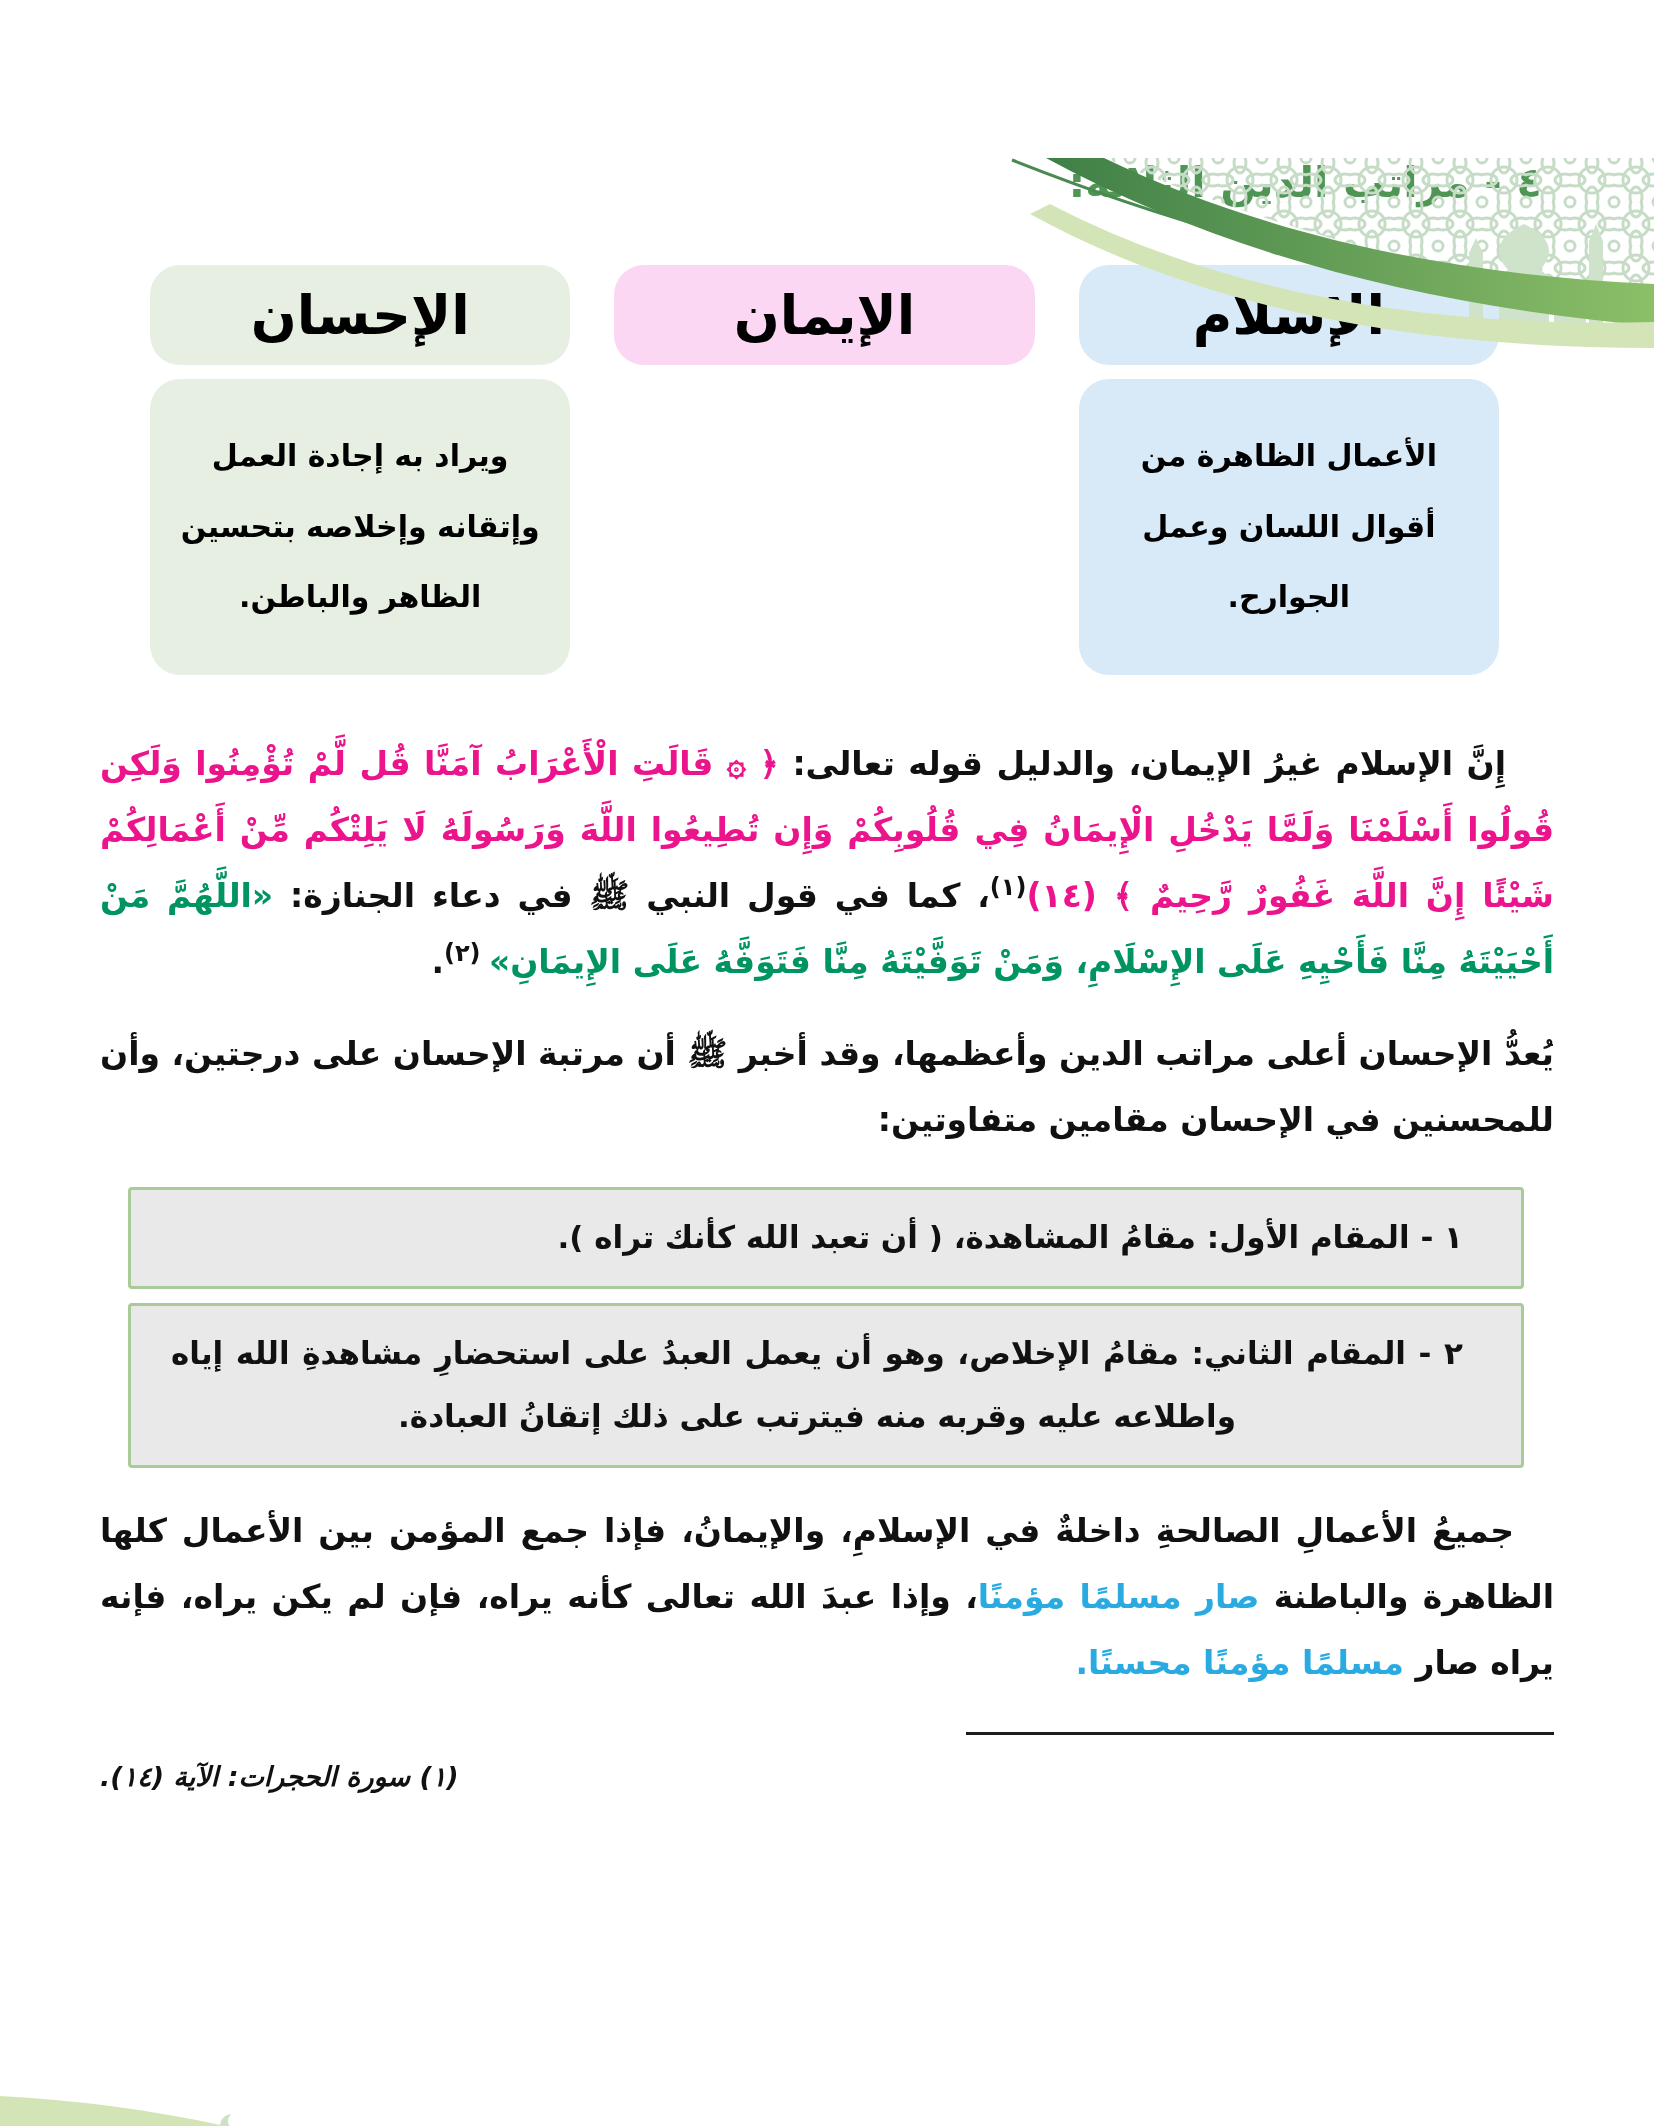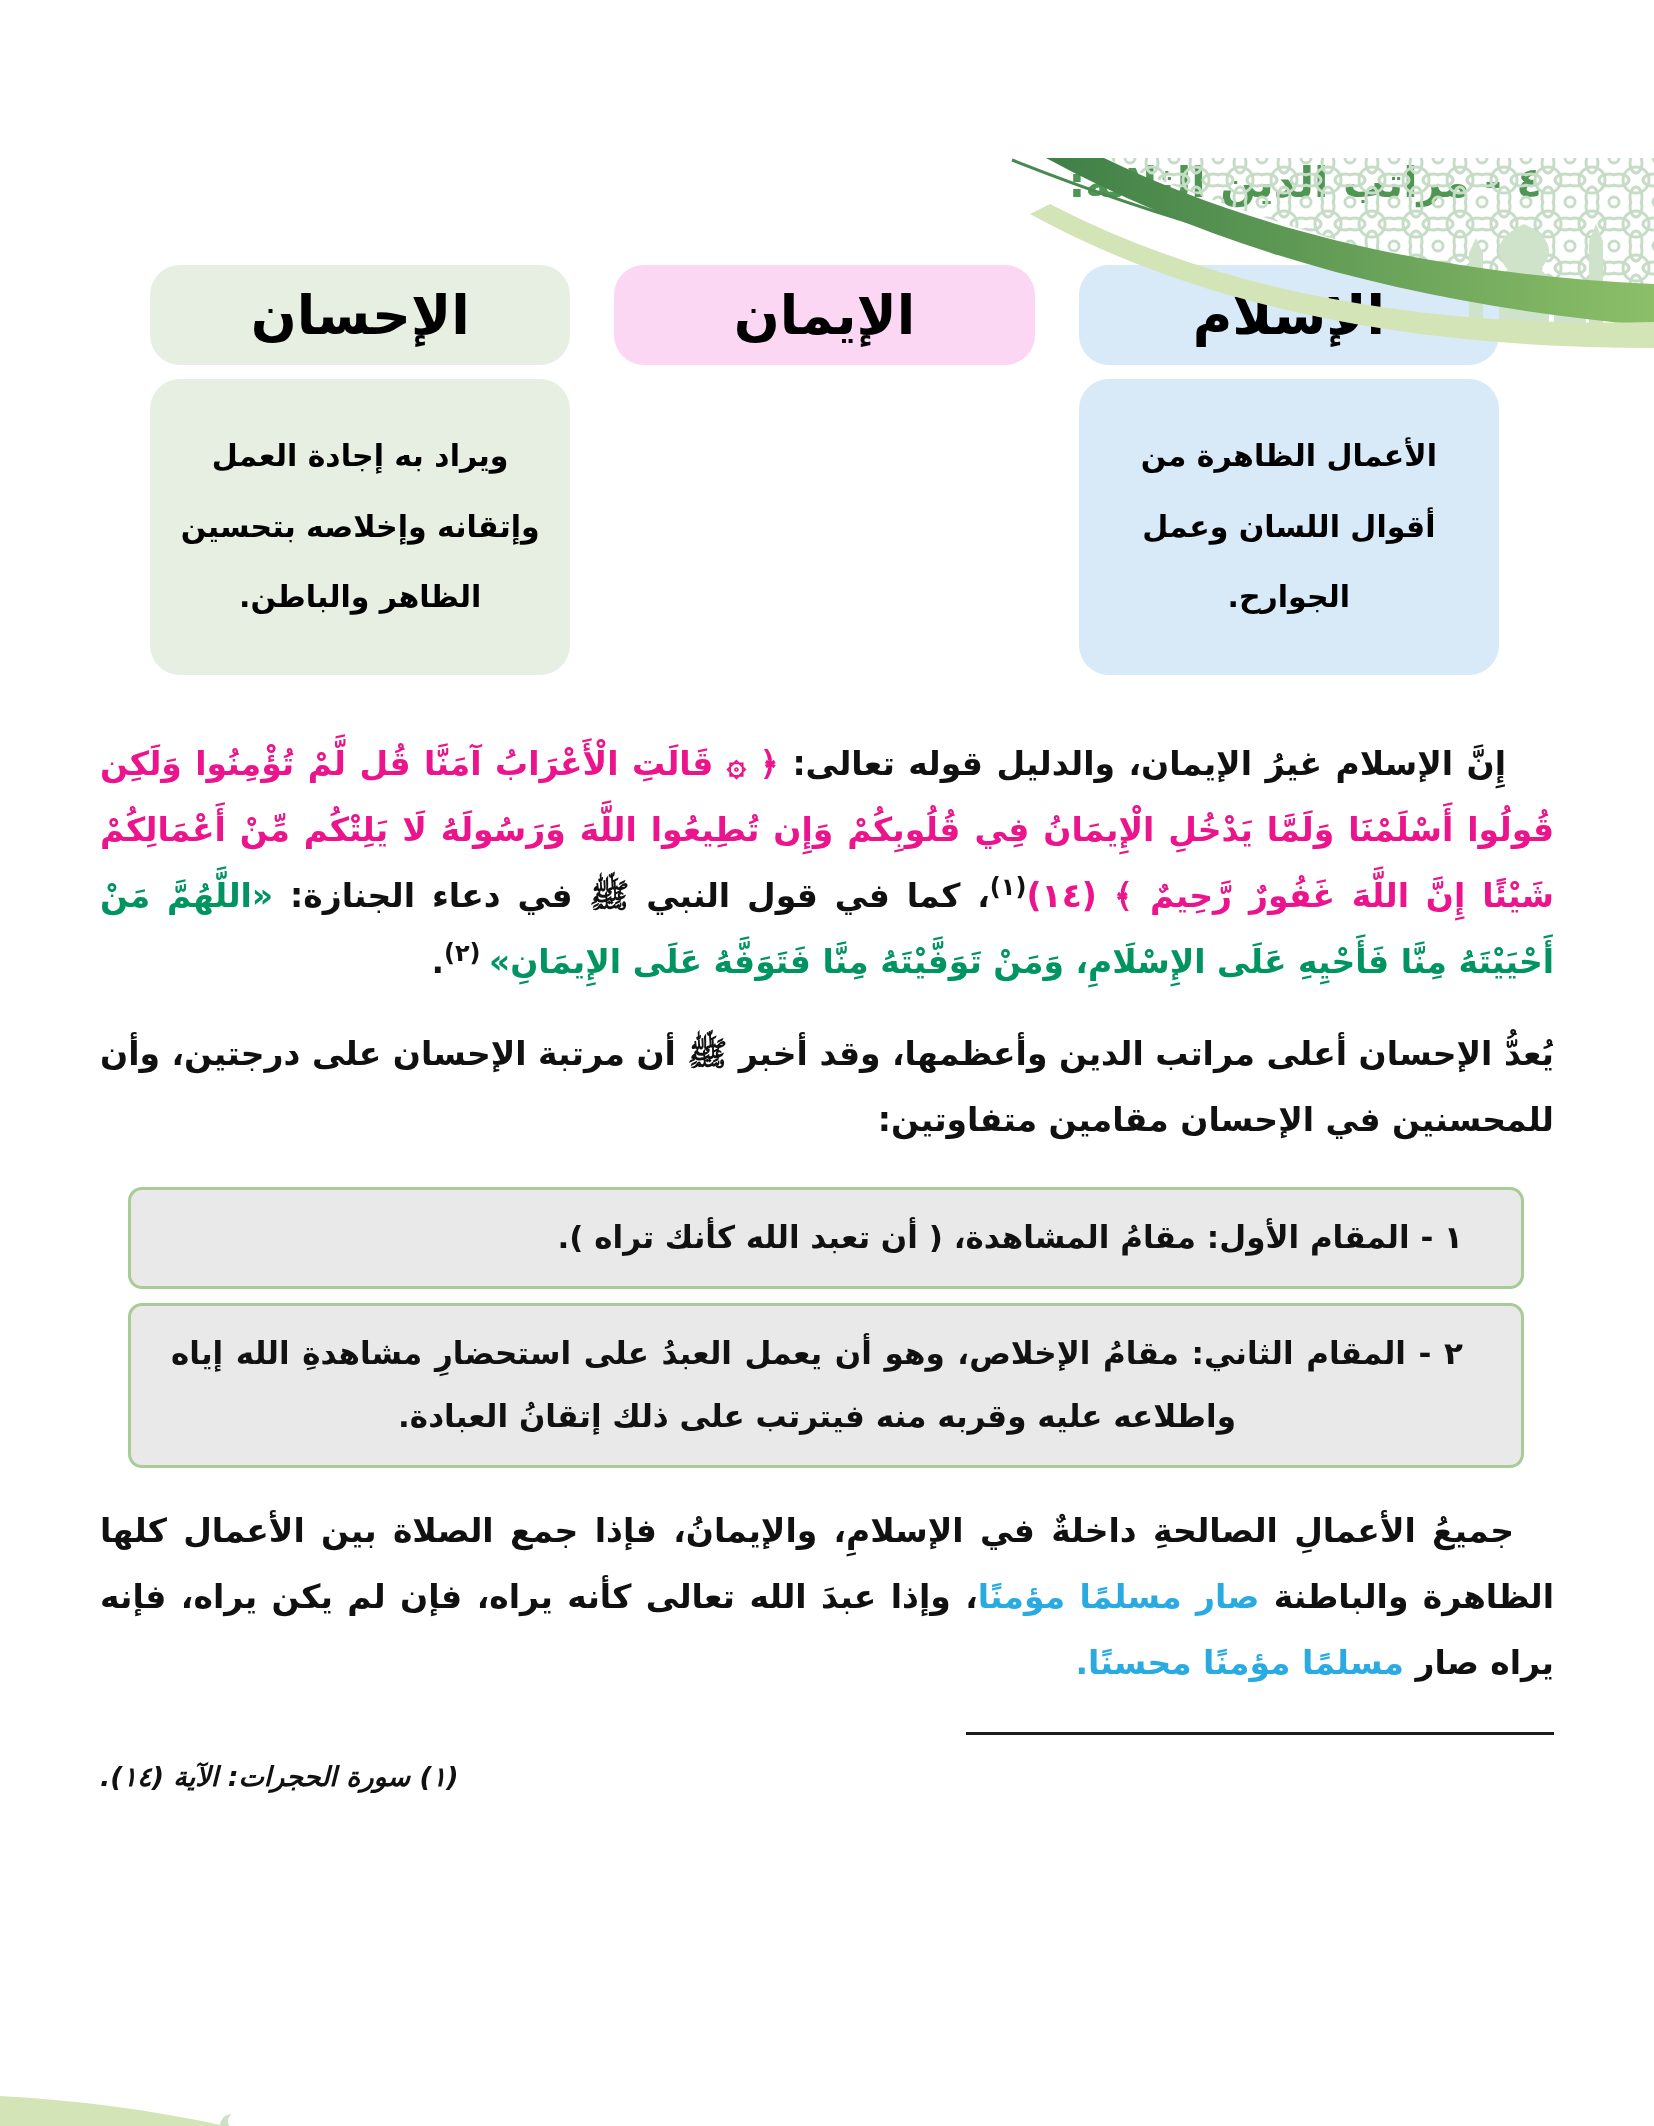--- a/index.html
+++ b/index.html
@@ -66,21 +66,21 @@
   .para.p3{margin-top:30px;text-indent:40px;}
   .quran{color:var(--quran-magenta);}
   .hadith{color:var(--hadith-green);}
   .cyan{color:var(--hl-cyan);margin-top:42px;}
   .fnmark{font-size:24px;vertical-align:super;}
 
   
   .notes{margin:34px 130px 0 128px;display:flex;flex-direction:column;gap:14px;}
   .notebox{
     background:var(--note-bg);border:3px solid var(--note-border);
-    border-radius:14px;padding:16px 58px 16px 40px;
+    border-radius:4px;padding:16px 58px 16px 40px;
     font-size:31px;font-weight:bold;line-height:2.05;color:var(--ink);
   }
   .notebox.one{text-align:right;}
   .notebox.two{text-align:justify;text-align-last:center;}
 
   
   .footnotes{margin:36px 100px 0 100px;}
   .fn-rule{width:588px;height:3px;background:#1c1c1c;margin-bottom:14px;}
   .fn{font-size:27px;font-weight:bold;line-height:2.1;text-align:left;color:var(--ink);font-style:italic;}
 </style>
@@ -171,20 +171,20 @@
 
   <p class="para first"><span>إِنَّ الإسلام غيرُ الإيمان، والدليل قوله تعالى: </span><span class="quran">﴿ ۞ قَالَتِ الْأَعْرَابُ آمَنَّا قُل لَّمْ تُؤْمِنُوا وَلَكِن قُولُوا أَسْلَمْنَا وَلَمَّا يَدْخُلِ الْإِيمَانُ فِي قُلُوبِكُمْ وَإِن تُطِيعُوا اللَّهَ وَرَسُولَهُ لَا يَلِتْكُم مِّنْ أَعْمَالِكُمْ شَيْئًا إِنَّ اللَّهَ غَفُورٌ رَّحِيمٌ ﴾ (١٤)</span><span class="fnmark">(١)</span><span>، كما في قول النبي ﷺ في دعاء الجنازة: </span><span class="hadith">«اللَّهُمَّ مَنْ أَحْيَيْتَهُ مِنَّا فَأَحْيِهِ عَلَى الإِسْلَامِ، وَمَنْ تَوَفَّيْتَهُ مِنَّا فَتَوَفَّهُ عَلَى الإِيمَانِ»</span><span class="fnmark"> (٢)</span><span>.</span></p>
 
   <p class="para p2">يُعدُّ الإحسان أعلى مراتب الدين وأعظمها، وقد أخبر ﷺ أن مرتبة الإحسان على درجتين، وأن للمحسنين في الإحسان مقامين متفاوتين:</p>
 
   <div class="notes">
     <div class="notebox one">١ - المقام الأول: مقامُ المشاهدة، ( أن تعبد الله كأنك تراه ).</div>
     <div class="notebox two">٢ - المقام الثاني: مقامُ الإخلاص، وهو أن يعمل العبدُ على استحضارِ مشاهدةِ الله إياه واطلاعه عليه وقربه منه فيترتب على ذلك إتقانُ العبادة.</div>
   </div>
 
-  <p class="para p3"><span>جميعُ الأعمالِ الصالحةِ داخلةٌ في الإسلامِ، والإيمانُ، فإذا جمع الصلاة بين الأعمال كلها الظاهرة والباطنة </span><span class="cyan">صار مسلمًا مؤمنًا</span><span>، وإذا عبدَ الله تعالى كأنه يراه، فإن لم يكن يراه، فإنه يراه صار </span><span class="cyan">مسلمًا مؤمنًا محسنًا.</span></p>
+  <p class="para p3"><span>جميعُ الأعمالِ الصالحةِ داخلةٌ في الإسلامِ، والإيمانُ، فإذا جمع المؤمن بين الأعمال كلها الظاهرة والباطنة </span><span class="cyan">صار مسلمًا مؤمنًا</span><span>، وإذا عبدَ الله تعالى كأنه يراه، فإن لم يكن يراه، فإنه يراه صار </span><span class="cyan">مسلمًا مؤمنًا محسنًا.</span></p>
 
   <div class="footnotes">
     <div class="fn-rule"></div>
     <div class="fn">(١) سورة الحجرات: الآية (١٤).</div>
   </div>
 
 </div>
 
 </body></html>

